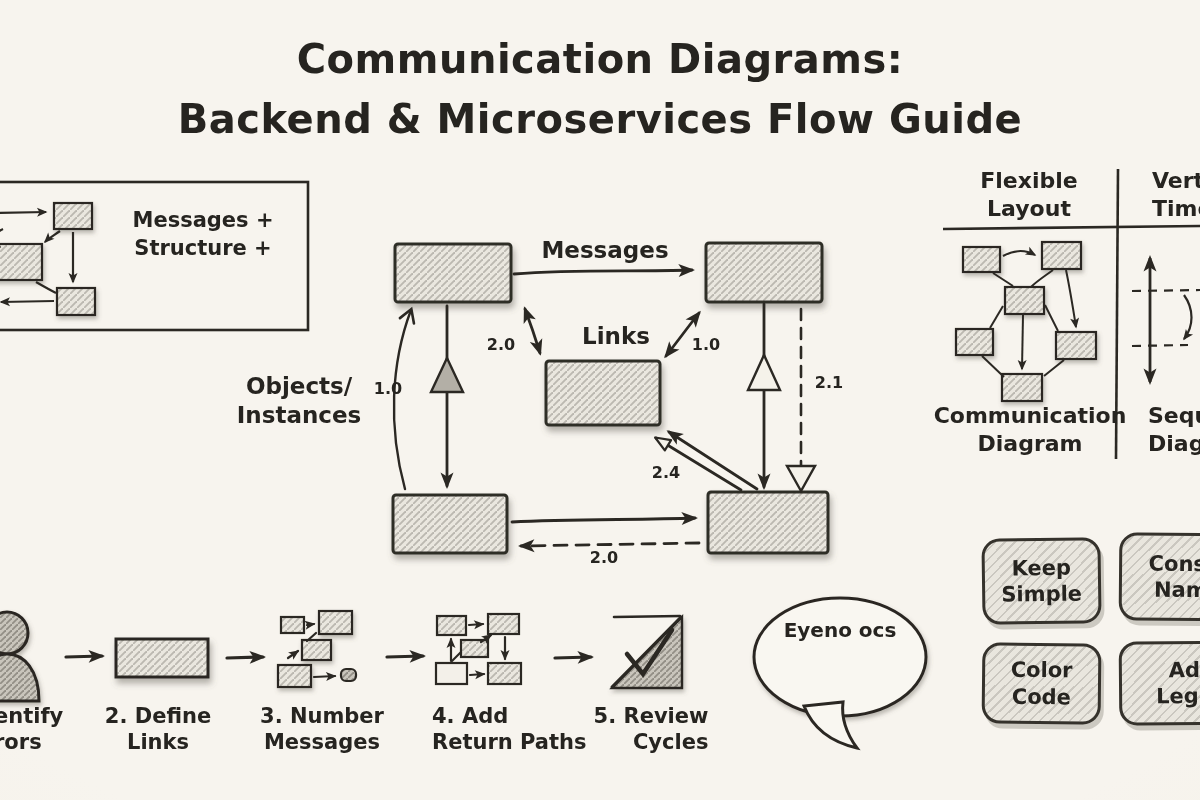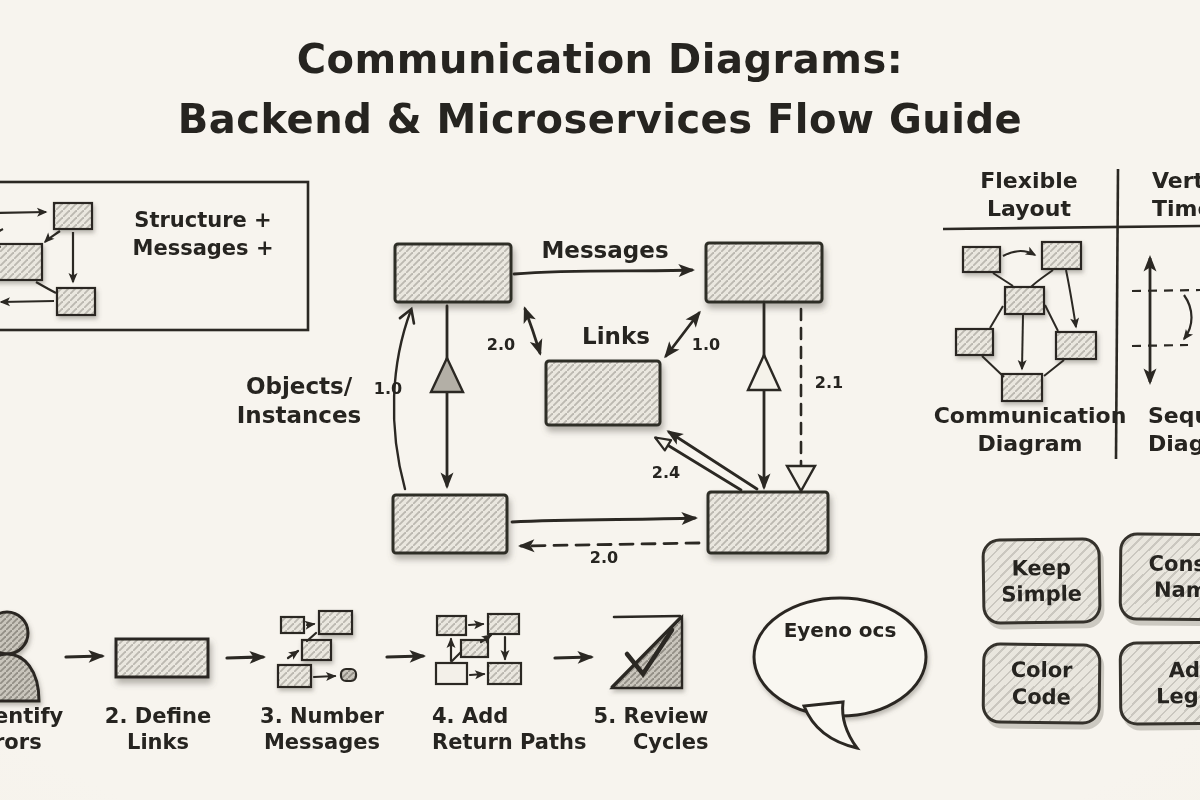--- a/index.html
+++ b/index.html
@@ -185,22 +185,22 @@
       <ellipse cx="840" cy="657" rx="86" ry="59" fill="#f9f7f1" filter="url(#dsS)"></ellipse>
       <path d="M804,706 C813,729 831,742 857,748 C846,733 841,719 843,702 Z" fill="#f9f7f1"></path>
     </g>
   </g>
 </svg>
 
 <div class="lbl ctr t-title" style="left:600px;top:34px;">Communication Diagrams:</div>
 <div class="lbl ctr t-title" style="left:600px;top:94px;">Backend &amp; Microservices Flow Guide</div>
 
 <div class="lbl ctr t-cap" style="left:203px;top:206px;">
+  <span class="line">Messages +</span>
   <span class="line">Structure +</span>
-  <span class="line">Messages +</span>
 </div>
 
 <div class="lbl ctr t-big" style="left:605px;top:236px;">Messages</div>
 <div class="lbl ctr t-big" style="left:616px;top:322px;">Links</div>
 <div class="lbl ctr t-num" style="left:501px;top:335px;">2.0</div>
 <div class="lbl ctr t-num" style="left:706px;top:335px;">1.0</div>
 <div class="lbl ctr t-num" style="left:388px;top:379px;">1.0</div>
 <div class="lbl ctr t-num" style="left:829px;top:373px;">2.1</div>
 <div class="lbl ctr t-num" style="left:666px;top:463px;text-align:right;">2.4</div>
 <div class="lbl ctr t-num" style="left:604px;top:548px;">2.0</div>

